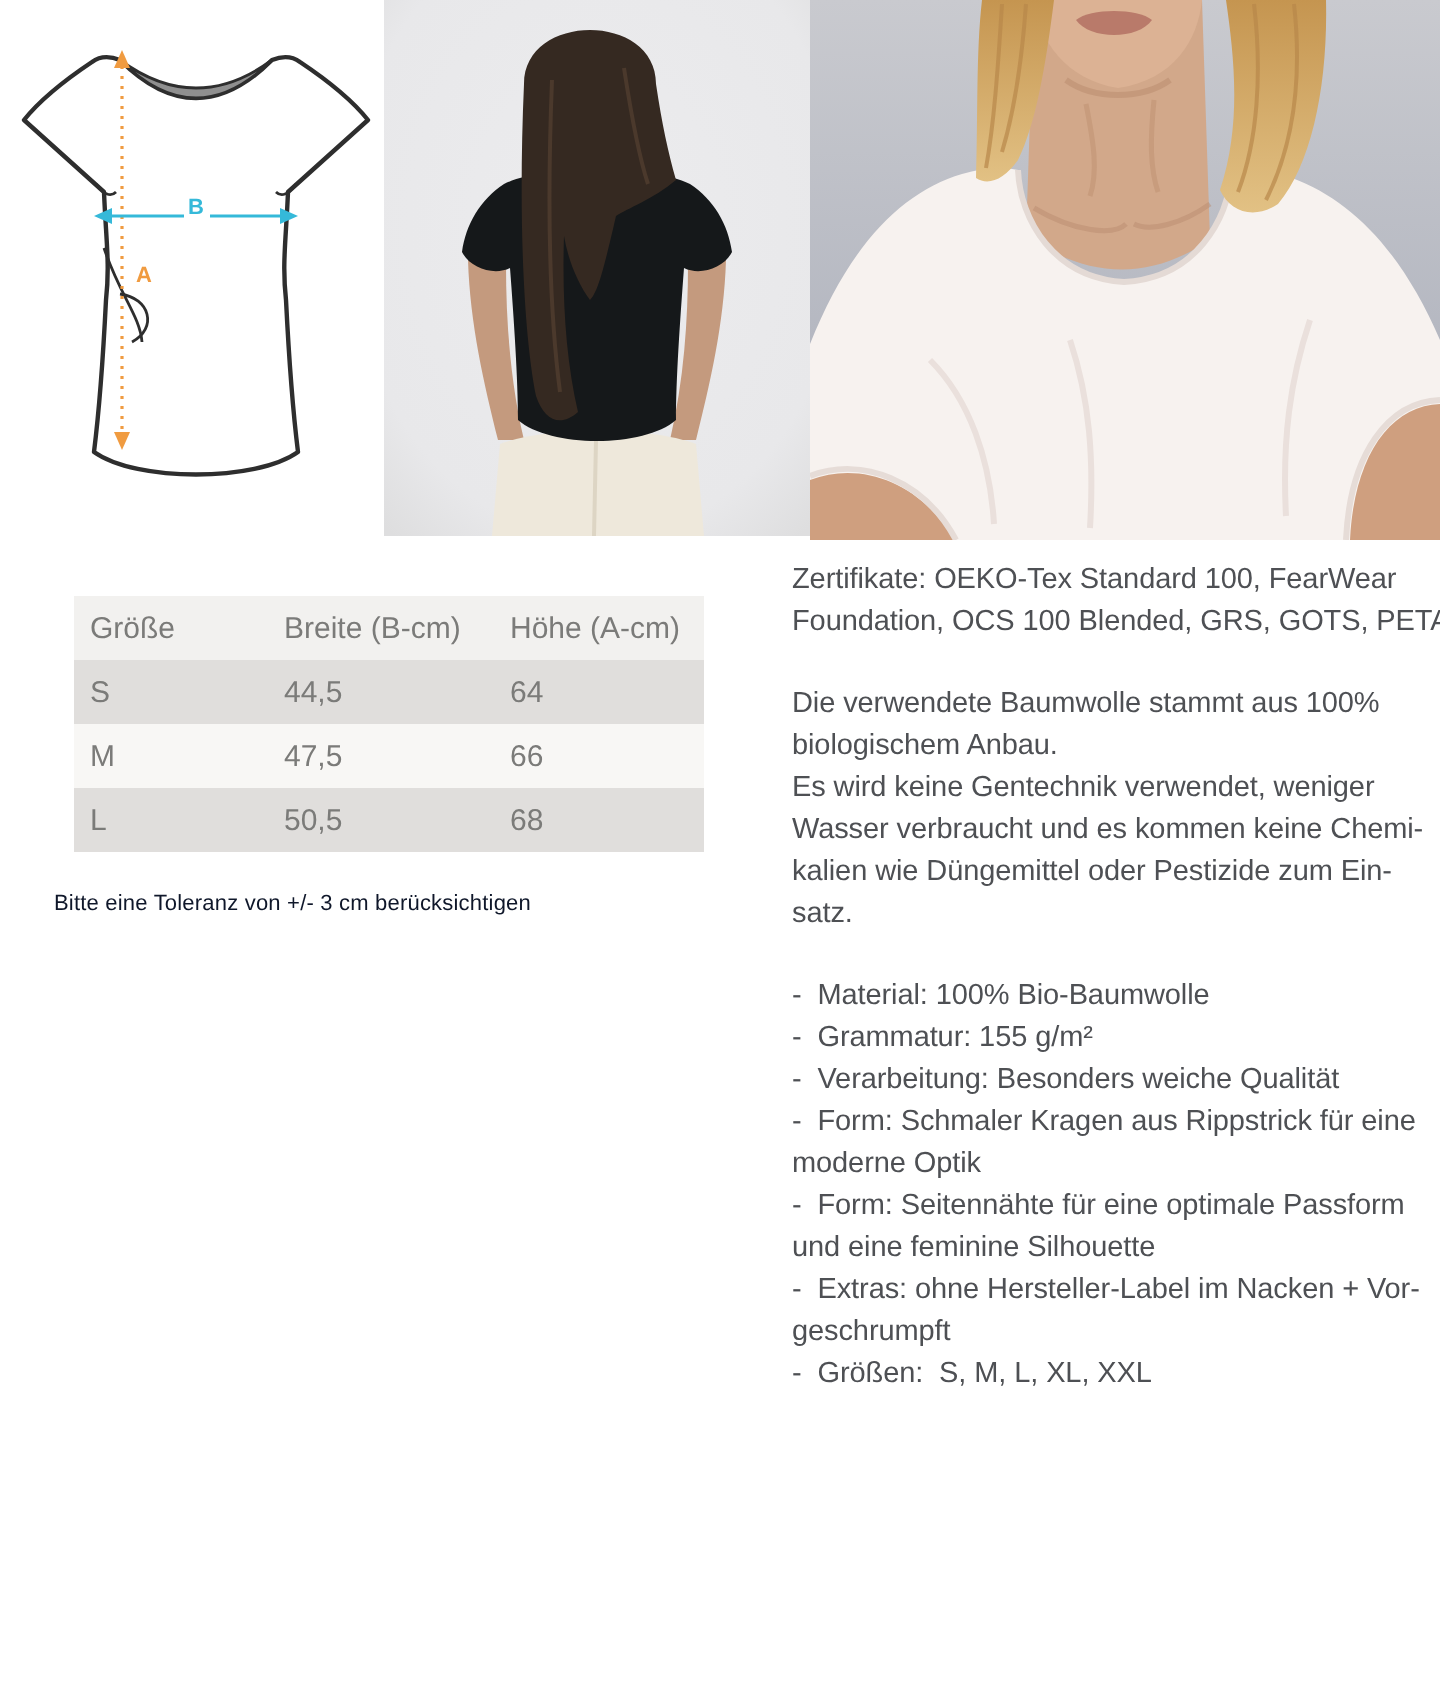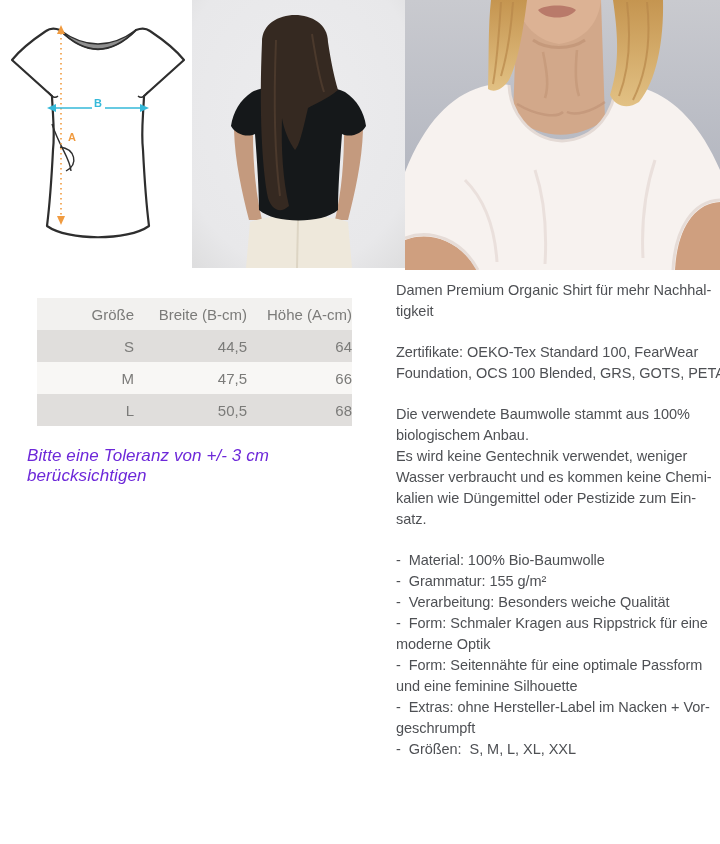--- a/index.html
+++ b/index.html
@@ -15,33 +15,33 @@
   .frame-front{left:405px;width:315px;height:270px;}
   .img-frame svg{display:block;}
 
   
   .size-table{
     position:absolute;left:37px;top:298px;width:315px;
     border-collapse:collapse;table-layout:fixed;
     font-size:15px;color:#7b7b79;
   }
   .size-table th,.size-table td{
-    font-weight:normal;text-align:right;height:32px;box-sizing:border-box;
+    font-weight:normal;text-align:left;height:32px;box-sizing:border-box;
     padding:0 0 0 8px;line-height:23px;white-space:nowrap;
   }
   .size-table col.c1{width:97px}
   .size-table col.c2{width:113px}
   .size-table col.c3{width:105px}
   .size-table tr.head{background:#f2f1ef;}
   .size-table tr.odd{background:#e0dedc;}
   .size-table tr.even{background:#f8f7f5;}
 
   .note{
     position:absolute;left:27px;top:446px;width:360px;
-    font-size:17px;color:#6d28d9;letter-spacing:.1px;font-style:italic;
+    font-size:11px;color:#0f172a;letter-spacing:.1px;
   }
 
   
   .desc{
     position:absolute;left:396px;top:280px;width:324px;
     font-size:14.5px;line-height:21px;color:#4e5054;letter-spacing:-.05px;
   }
   .desc .para{white-space:pre;margin:0 0 20px 0;}
   .desc .para:last-child{margin-bottom:0;}
 </style>
@@ -204,22 +204,20 @@
           <td>L</td>
           <td>50,5</td>
           <td>68</td>
         </tr>
       </tbody>
   </table>
 
   <div class="note">Bitte eine Toleranz von +/- 3 cm berücksichtigen</div>
 
   <div class="desc">
-      <div class="para">Damen Premium Organic Shirt für mehr Nachhal-
-tigkeit</div>
       <div class="para">Zertifikate: OEKO-Tex Standard 100, FearWear
 Foundation, OCS 100 Blended, GRS, GOTS, PETA</div>
       <div class="para">Die verwendete Baumwolle stammt aus 100%
 biologischem Anbau.
 Es wird keine Gentechnik verwendet, weniger
 Wasser verbraucht und es kommen keine Chemi-
 kalien wie Düngemittel oder Pestizide zum Ein-
 satz.</div>
       <div class="para">-  Material: 100% Bio-Baumwolle
 -  Grammatur: 155 g/m²

